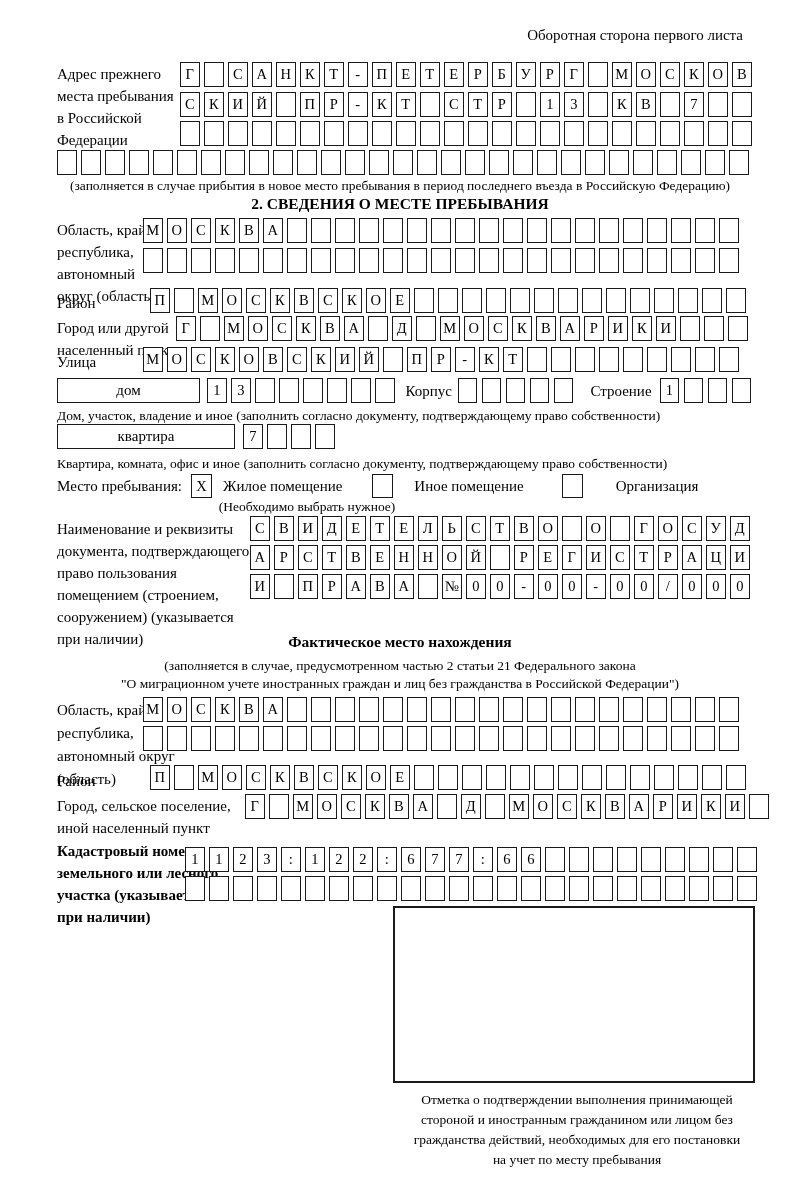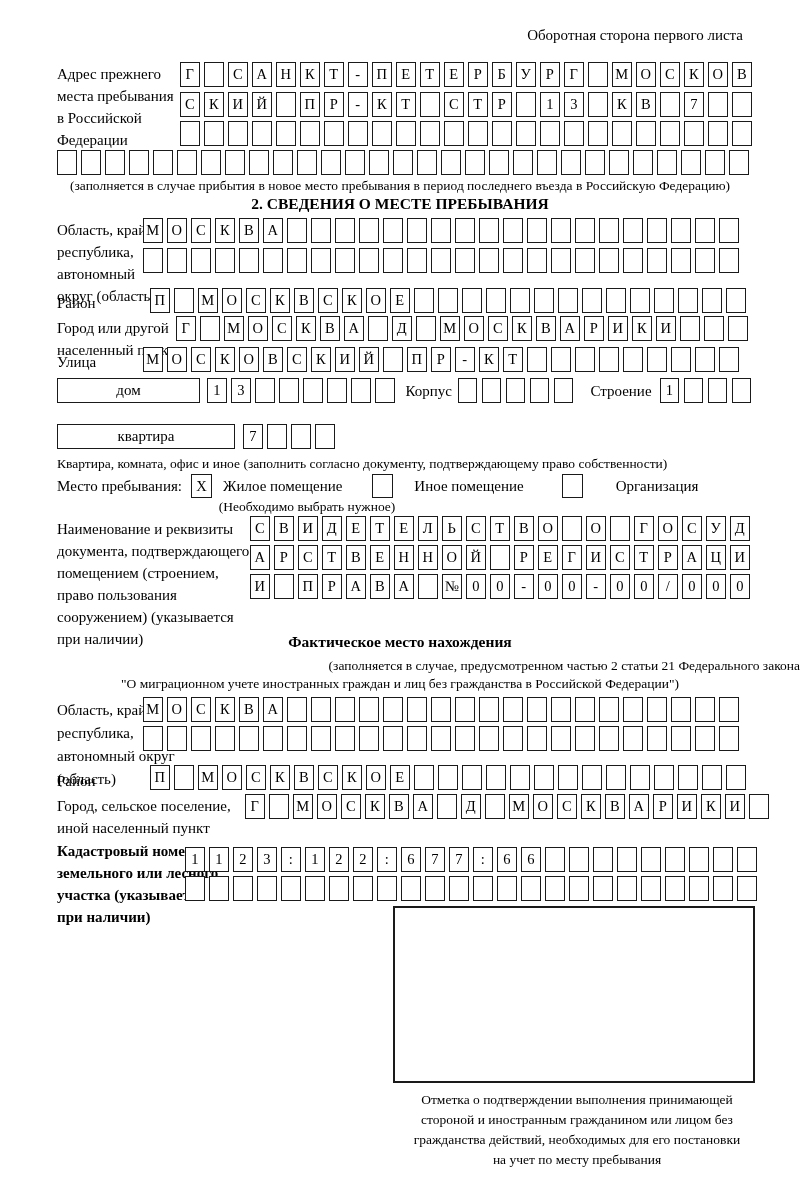--- a/index.html
+++ b/index.html
@@ -328,20 +328,21 @@
         <div class="cell"></div>
       </div>
     <div class="lbl" style="margin-left:17px;">Строение</div>
     <div class="inline-row" style="margin-left:8px; gap:4.5px;">
         <div class="cell">1</div>
         <div class="cell"></div>
         <div class="cell"></div>
         <div class="cell"></div>
       </div>
   </div>
+  <div class="abs note" style="left:57px; top:408px;">Дом, участок, владение и иное (заполнить согласно документу, подтверждающему право собственности)</div>
 
   <div class="abs inline-row" style="left:57px; top:424px;">
     <div class="box-label" style="width:178px;">квартира</div>
     <div class="inline-row" style="margin-left:8px; gap:4.5px;">
         <div class="cell">7</div>
         <div class="cell"></div>
         <div class="cell"></div>
         <div class="cell"></div>
       </div>
   </div>
@@ -354,22 +355,22 @@
     <span style="margin-left:11px;">Жилое помещение</span>
     <span class="checkbox" style="margin-left:30px;"></span>
     <span style="margin-left:21px;">Иное помещение</span>
     <span class="checkbox" style="margin-left:38px;"></span>
     <span style="margin-left:33px;">Организация</span>
   </div>
 
   <div class="abs lbl" style="left:57px; top:518px;">
       <div>Наименование и реквизиты</div>
       <div>документа, подтверждающего</div>
+      <div>право пользования</div>
       <div>помещением (строением,</div>
-      <div>право пользования</div>
       <div>сооружением) (указывается</div>
       <div>при наличии)</div>
     </div>
   <div class="cellrow" style="left:250px; top:516px;">
       <div class="cell">С</div>
       <div class="cell">В</div>
       <div class="cell">И</div>
       <div class="cell">Д</div>
       <div class="cell">Е</div>
       <div class="cell">Т</div>
@@ -430,21 +431,21 @@
       <div class="cell">-</div>
       <div class="cell">0</div>
       <div class="cell">0</div>
       <div class="cell">/</div>
       <div class="cell">0</div>
       <div class="cell">0</div>
       <div class="cell">0</div>
     </div>
 
   <div class="abs sect-title center" style="top:633px;">Фактическое место нахождения</div>
-  <div class="abs note center" style="top:658px;text-align:right;">(заполняется в случае, предусмотренном частью 2 статьи 21 Федерального закона</div>
+  <div class="abs note center" style="top:658px;">(заполняется в случае, предусмотренном частью 2 статьи 21 Федерального закона</div>
   <div class="abs note center" style="top:676px;">"О миграционном учете иностранных граждан и лиц без гражданства в Российской Федерации")</div>
 
   <div class="abs lbl23" style="left:57px; top:699px;">
       <div>Область, край,</div>
       <div>республика,</div>
       <div>автономный округ</div>
       <div>(область)</div>
     </div>
   <div class="cellrow" style="left:143px; top:697px;">
       <div class="cell">М</div>

